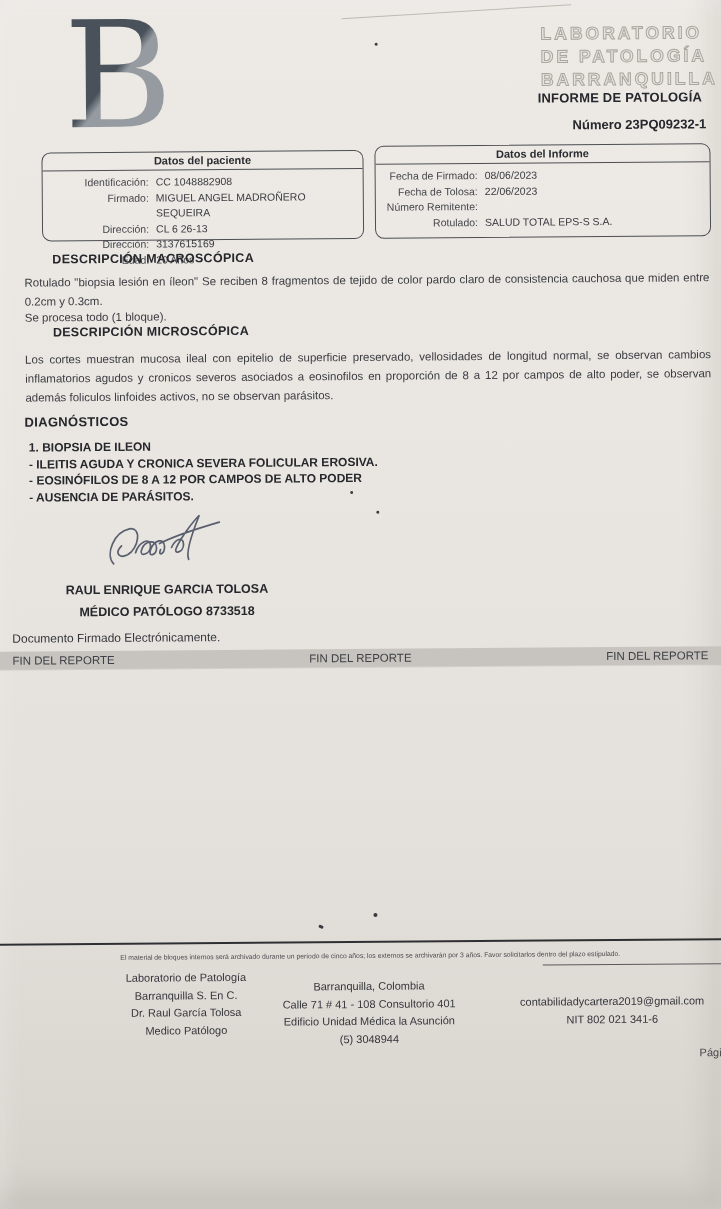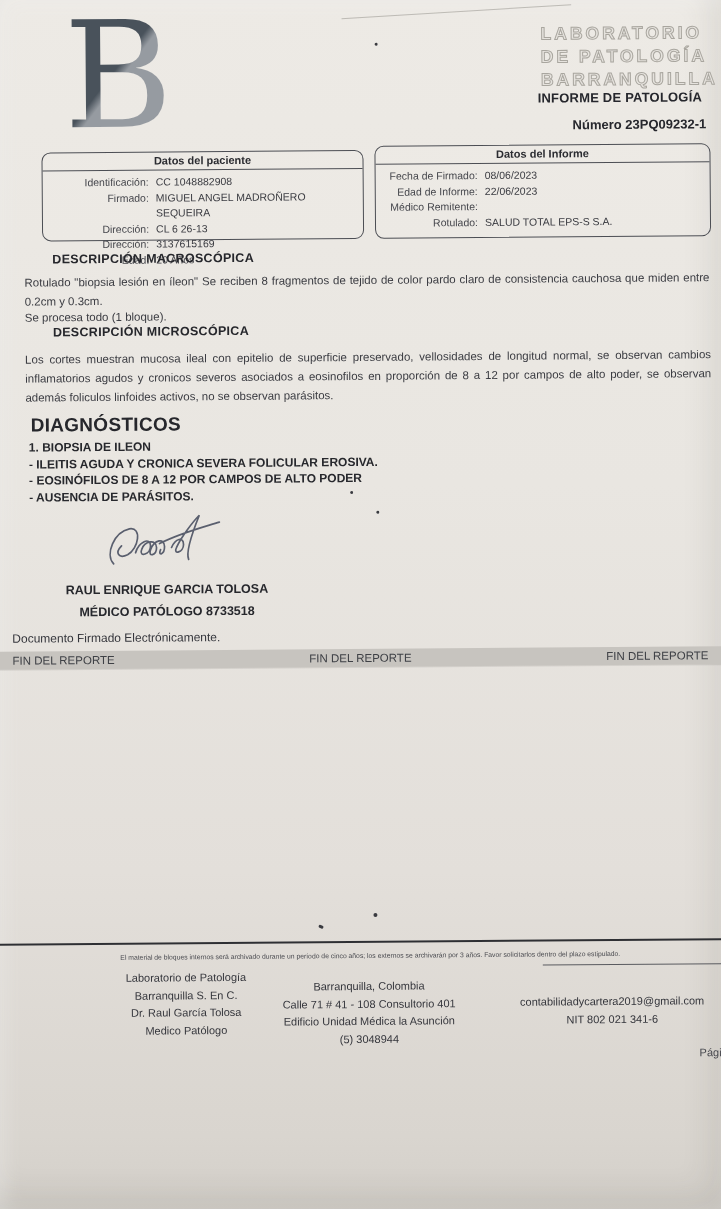--- a/index.html
+++ b/index.html
@@ -112,42 +112,42 @@
     </div>
 
     <div class="abs databox ibox">
       <div class="bxtitle">Datos del Informe</div>
       <div class="rows">
         <div class="row">
           <span class="lbl">Fecha de Firmado:</span>
           <span class="val">08/06/2023</span>
         </div>
         <div class="row">
-          <span class="lbl">Edad de Informe:</span>
+          <span class="lbl">Fecha de Tolosa:</span>
           <span class="val">22/06/2023</span>
         </div>
         <div class="row">
-          <span class="lbl">Médico Remitente:</span>
+          <span class="lbl">Número Remitente:</span>
           <span class="val"></span>
         </div>
         <div class="row">
           <span class="lbl">Rotulado:</span>
           <span class="val">SALUD TOTAL EPS-S S.A.</span>
         </div>
       </div>
     </div>
 
     <div class="abs sec-title" style="left:55px; top:250px;">DESCRIPCIÓN MACROSCÓPICA</div>
     <div class="abs para" style="left:27px; top:271px; width:685px;">Rotulado "biopsia lesión en íleon" Se reciben 8 fragmentos de tejido de color pardo claro de consistencia cauchosa que miden entre 0.2cm y 0.3cm.</div>
     <div class="abs para" style="left:27px; top:306px; width:685px; text-align:left;">Se procesa todo (1 bloque).</div>
 
     <div class="abs sec-title" style="left:55px; top:323px;">DESCRIPCIÓN MICROSCÓPICA</div>
     <div class="abs para" style="left:27px; top:348px; width:686px;">Los cortes muestran mucosa ileal con epitelio de superficie preservado, vellosidades de longitud normal, se observan cambios inflamatorios agudos y cronicos severos asociados a eosinofilos en proporción de 8 a 12 por campos de alto poder, se observan además foliculos linfoides activos, no se observan parásitos.</div>
 
-    <div class="abs sec-title" style="left:32px; top:412px; font-size:19px;">DIAGNÓSTICOS</div>
+    <div class="abs sec-title" style="left:26px; top:412px; font-size:13px;">DIAGNÓSTICOS</div>
     <div class="abs" style="left:30px; top:437px;">
       <div class="dx">1. BIOPSIA DE ILEON</div>
       <div class="dx">- ILEITIS AGUDA Y CRONICA SEVERA FOLICULAR EROSIVA.</div>
       <div class="dx">- EOSINÓFILOS DE 8 A 12 POR CAMPOS DE ALTO PODER</div>
       <div class="dx">- AUSENCIA DE PARÁSITOS.</div>
     </div>
 
     <svg class="abs" style="left:100px; top:506px;" width="150" height="72" viewBox="0 0 150 72">
       <path d="M14,56 C5,46 15,24 30,21 C43,19 39,41 28,47 C19,51 15,45 22,38
                M36,45 C39,34 51,29 51,38 C51,47 39,50 42,42 C45,33 57,31 57,40 C57,48 48,50 51,42

